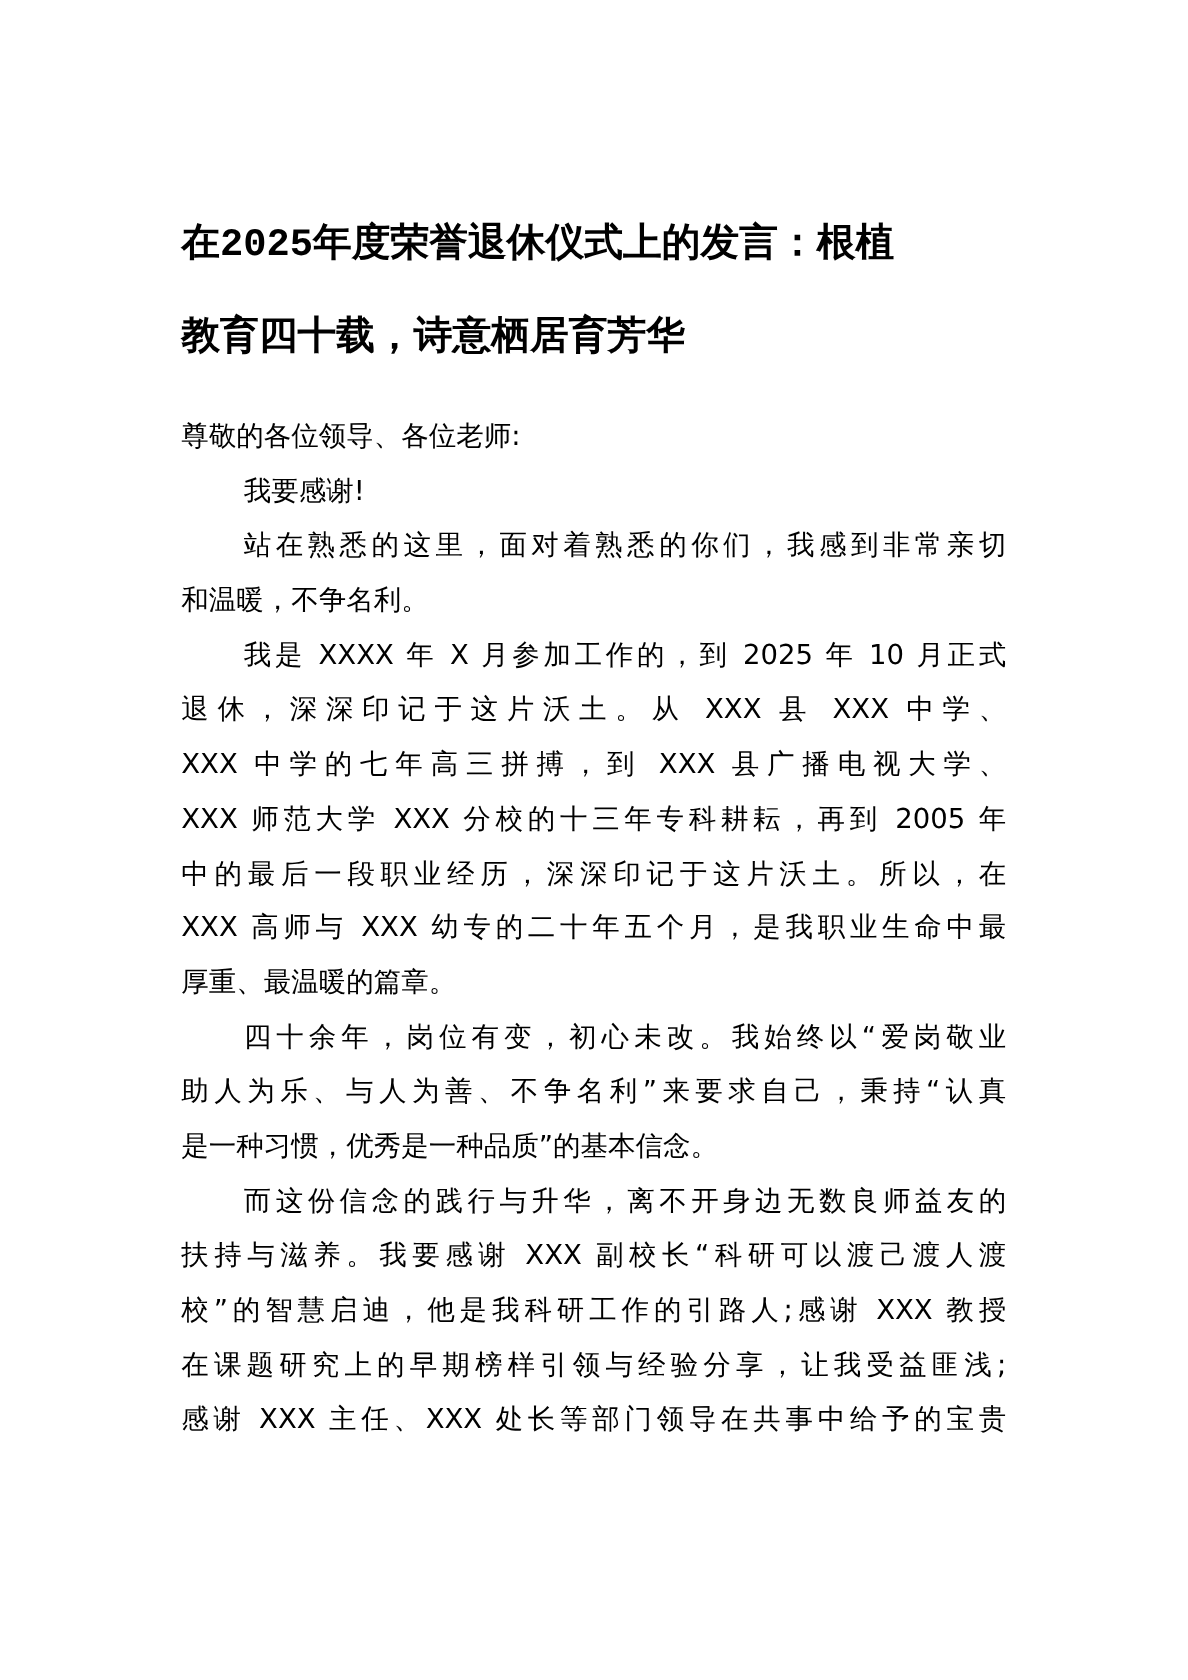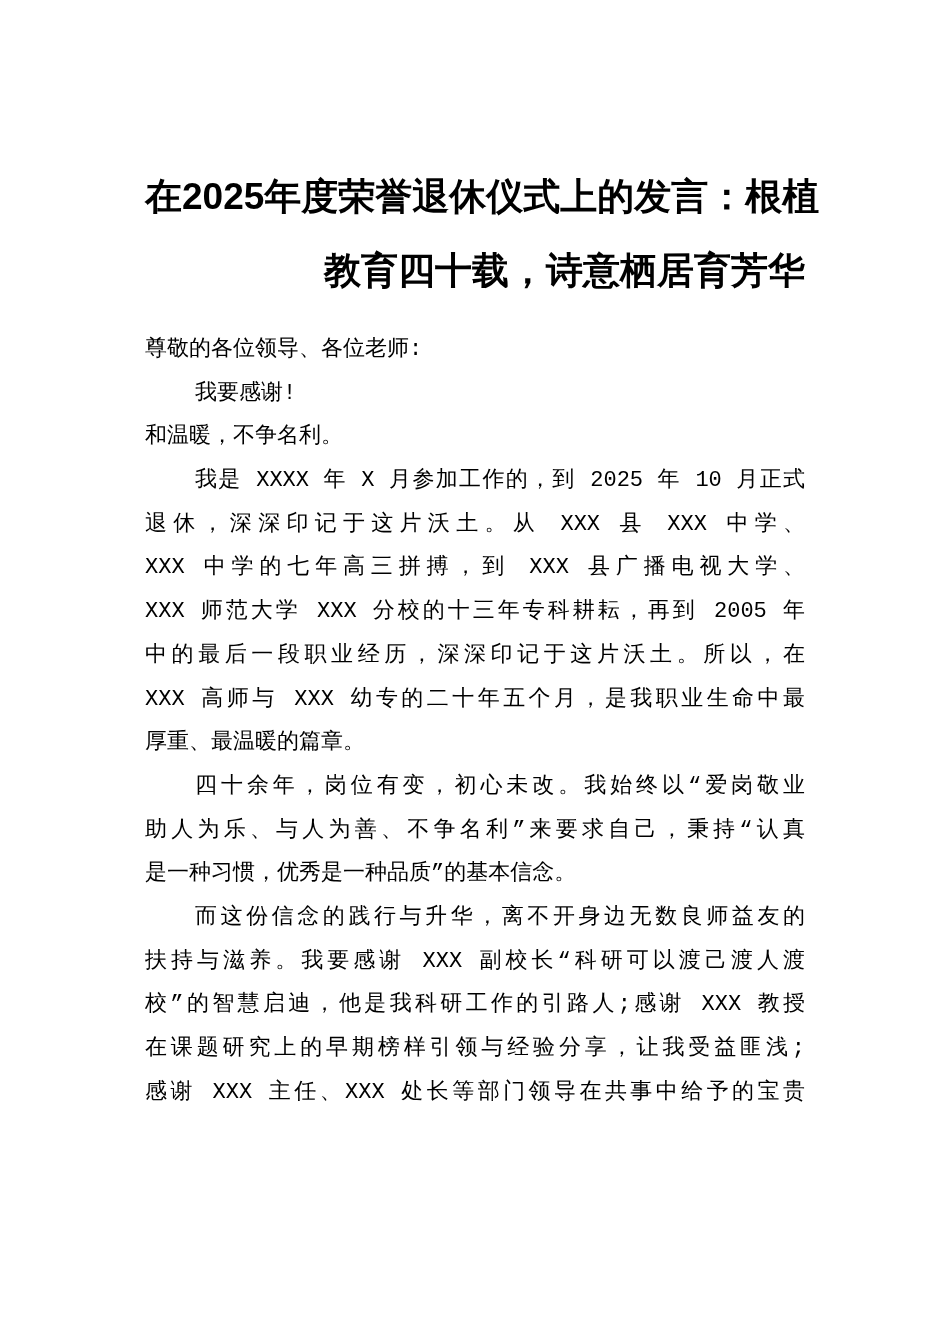--- a/index.html
+++ b/index.html
@@ -21,26 +21,26 @@
       top: 0;
       width: 950px;
       height: 1344px;
       background: #ffffff;
     }
     .title {
       position: absolute;
       left: 145px;
       width: 660px;
       top: 160px;
-      text-align: right;
+      text-align: left;
       font-weight: bold;
-      font-size: 37px;
+      font-size: 31px;
       line-height: 74px;
       letter-spacing: 0px;
-      font-family: Liberation Sans, sans-serif;
+      font-family: Liberation Mono, monospace;
     }
     .title .tline {
       display: block;
       white-space: nowrap;
     }
     .body {
       position: absolute;
       left: 145px;
       top: 328px;
       width: 660px;
@@ -49,21 +49,20 @@
       font-family: "DejaVu Sans", "Liberation Sans", sans-serif;
       font-weight: normal;
     }
     .line {
       display: block;
       height: 43.7px;
       white-space: nowrap;
       text-align: justify;
       text-align-last: justify;
       overflow: visible;
-      font-family: Liberation Mono, monospace;
     }
     .line.last {
       text-align-last: left;
     }
     .line.indent {
       padding-left: 50px;
     }
     .salutation {
       text-align-last: left;
     }
@@ -75,20 +74,21 @@
 
   <div class="title">
     <span class="tline">在2025年度荣誉退休仪式上的发言：根植</span>
     <span class="tline">教育四十载，诗意栖居育芳华</span>
   </div>
 
   <div class="body">
     <span class="line last salutation">尊敬的各位领导、各位老师:</span>
     <span class="line last indent">我要感谢!</span>
 
+    <span class="line indent">站在熟悉的这里，面对着熟悉的你们，我感到非常亲切</span>
     <span class="line last">和温暖，不争名利。</span>
 
     <span class="line indent">我是 XXXX 年 X 月参加工作的，到 2025 年 10 月正式</span>
     <span class="line">退休，深深印记于这片沃土。从 XXX 县 XXX 中学、</span>
     <span class="line">XXX 中学的七年高三拼搏，到 XXX 县广播电视大学、</span>
     <span class="line">XXX 师范大学 XXX 分校的十三年专科耕耘，再到 2005 年</span>
     <span class="line">中的最后一段职业经历，深深印记于这片沃土。所以，在</span>
     <span class="line">XXX 高师与 XXX 幼专的二十年五个月，是我职业生命中最</span>
     <span class="line last">厚重、最温暖的篇章。</span>
 

